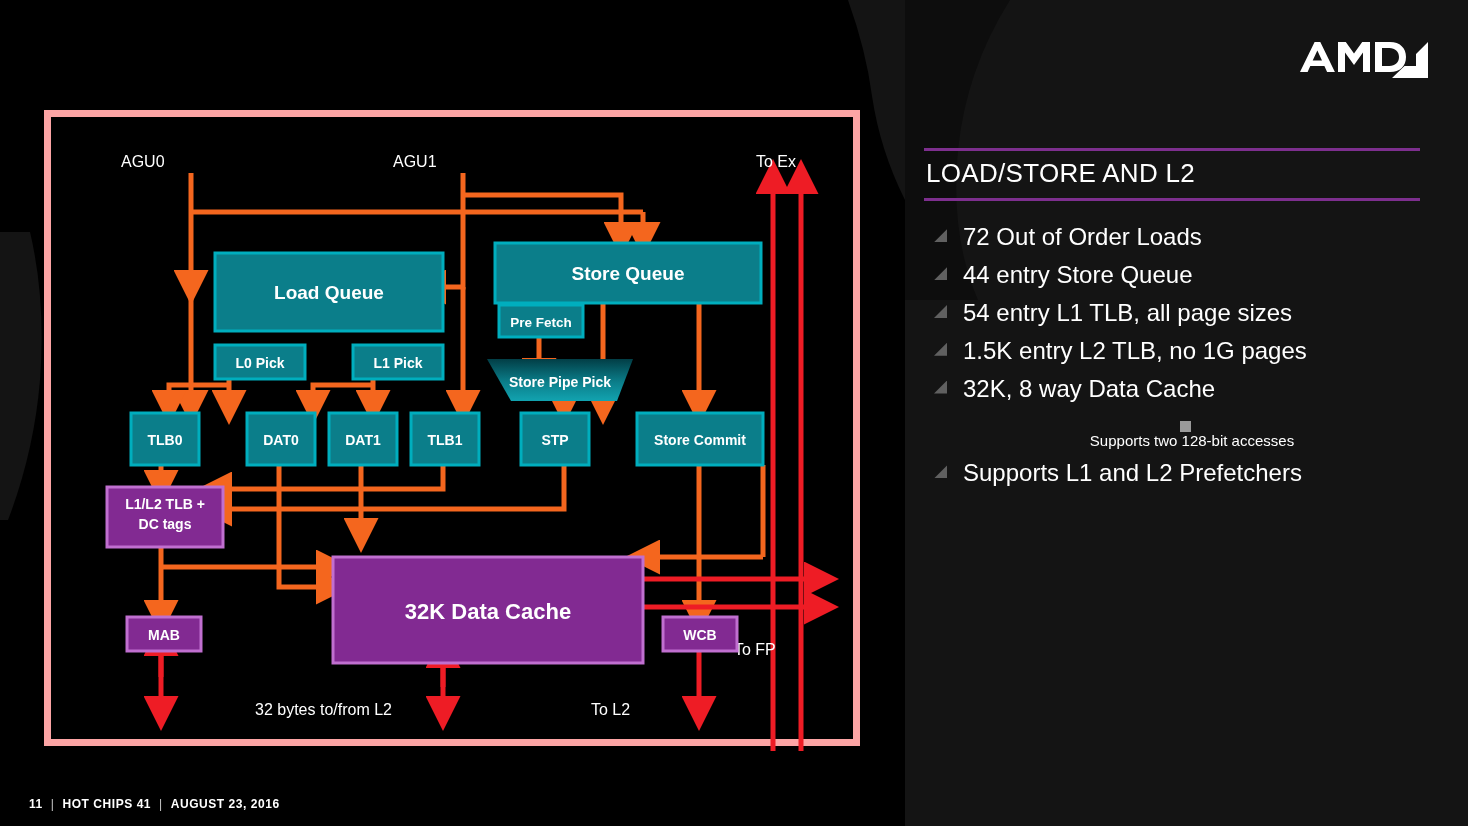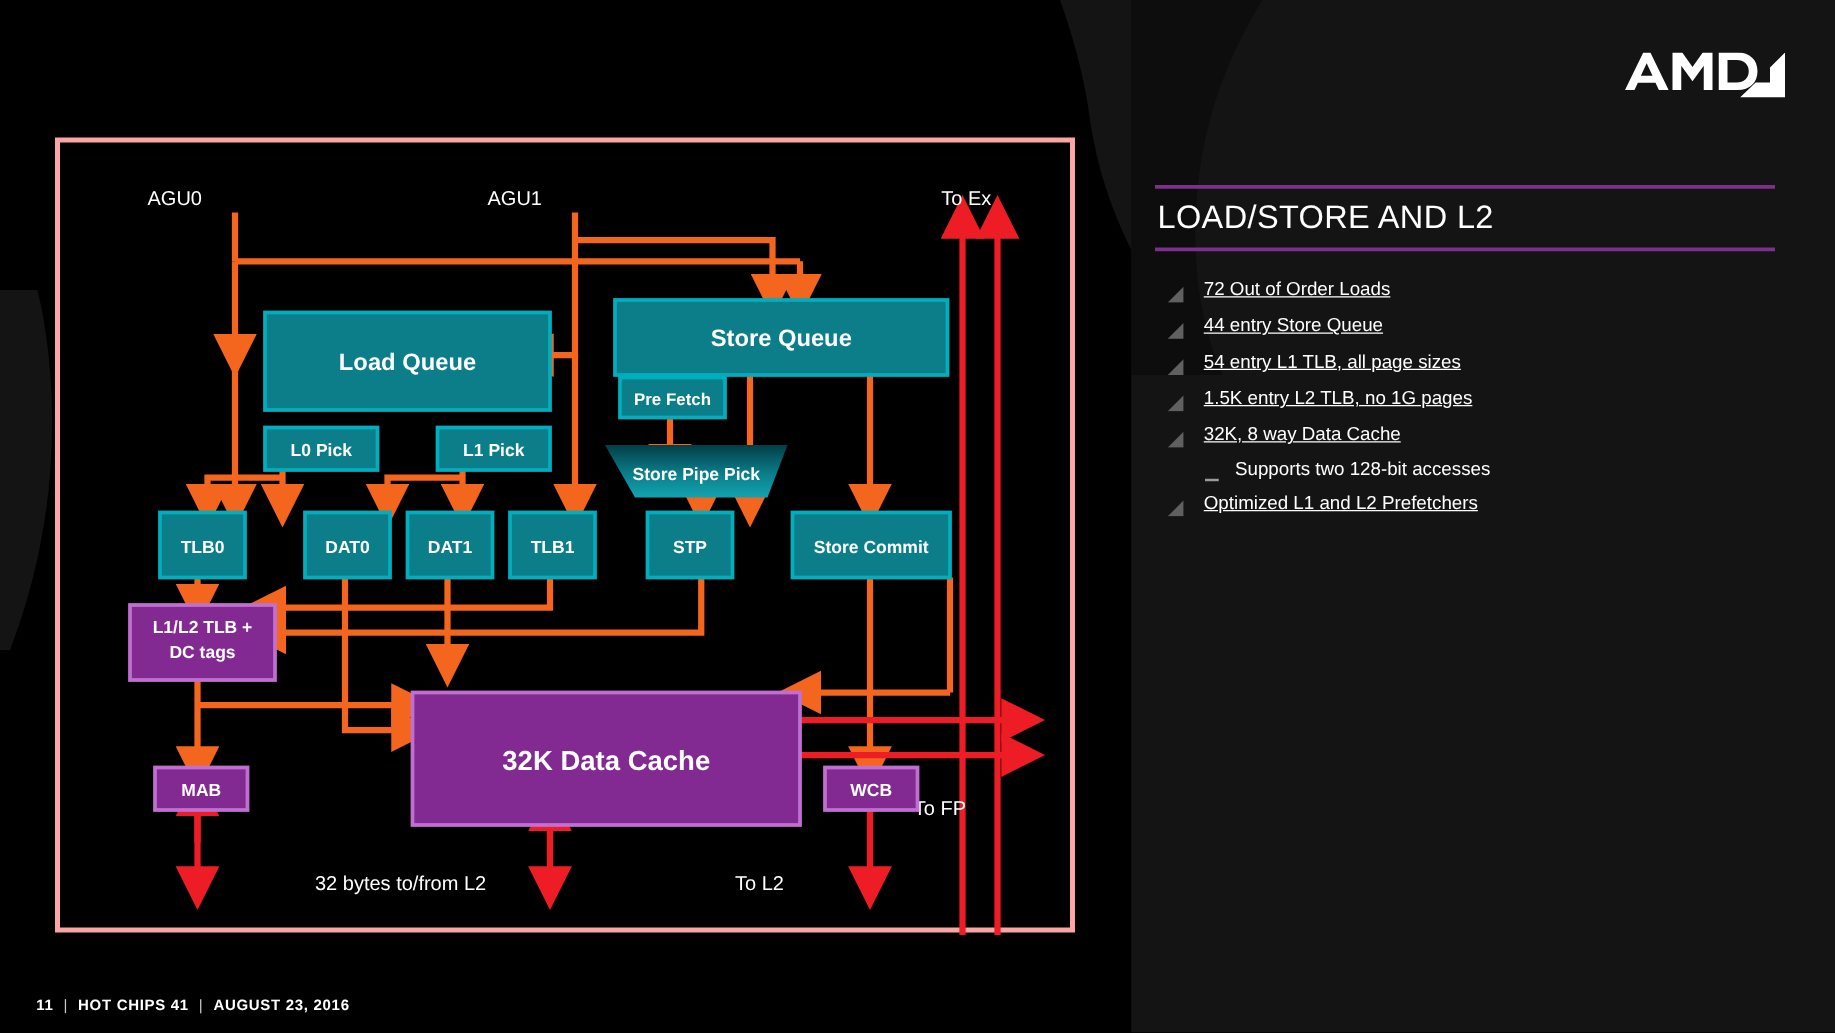--- a/index.html
+++ b/index.html
@@ -6,34 +6,34 @@
   body{width:1468px;height:826px;position:relative;overflow:hidden;
        font-family:"Liberation Sans",sans-serif;color:#fff;}
 
   #bgtex{position:absolute;inset:0;z-index:0;}
 
   
   #amdlogo{position:absolute;left:1300px;top:42px;z-index:5;}
 
   
   #diagram{position:absolute;left:44px;top:110px;width:816px;height:636px;
-           border:4px solid #fca5a5;background:#000;z-index:3;box-sizing:border-box;}
+           border:7px solid #fca5a5;background:#000;z-index:3;box-sizing:border-box;}
   #diagram svg{display:block;}
 
   
   #right{position:absolute;left:924px;top:148px;width:496px;z-index:4;}
   .rule{height:3px;background:#7D2F8E;width:100%;}
   #title{font-size:26px;font-weight:400;letter-spacing:.3px;
          padding:9px 0 11px 2px;line-height:1.05;white-space:nowrap;}
   #bullets{margin-top:22px;}
   .b{display:flex;align-items:flex-start;margin-bottom:10px;}
   .tri{width:13px;height:13px;flex:0 0 13px;margin:6px 16px 0 10px;
        background:#606060;clip-path:polygon(0 100%,100% 0,100% 100%);}
-  .btxt{font-size:15px;line-height:1.16;font-weight:400;text-decoration:underline;}
-  .sub{display:flex;align-items:flex-end;margin:-1px 0 9px 40px;}
+  .btxt{font-size:24px;line-height:1.16;font-weight:400;}
+  .sub{display:flex;align-items:center;margin:-1px 0 9px 40px;flex-direction:column;}
   .dash{width:11px;height:2px;flex:0 0 11px;background:#9a9a9a;margin:10px 13px 0 0;}
   .stxt{font-size:15px;line-height:1.2;}
 
   
   #footer{position:absolute;left:29px;top:797px;z-index:5;
           font-size:12px;font-weight:bold;letter-spacing:.55px;color:#fff;
           display:flex;align-items:flex-end;white-space:nowrap;}
   #footer .sep{color:#c9c9c9;margin:0 8px;font-weight:normal;}
 </style>
 </head>
@@ -201,21 +201,21 @@
     <div class="b">
       <span class="tri"></span>
       <span class="btxt">32K, 8 way Data Cache</span>
     </div>
     <div class="sub">
       <span class="dash"></span>
       <span class="stxt">Supports two 128-bit accesses</span>
     </div>
     <div class="b">
       <span class="tri"></span>
-      <span class="btxt">Optimized L1 and L2 Prefetchers</span>
+      <span class="btxt">Supports L1 and L2 Prefetchers</span>
     </div>
   </div>
 </div>
 
 <div id="footer">
   <span>11</span>
   <span class="sep">|</span>
   <span>HOT CHIPS 41</span>
   <span class="sep">|</span>
   <span>AUGUST 23, 2016</span>

